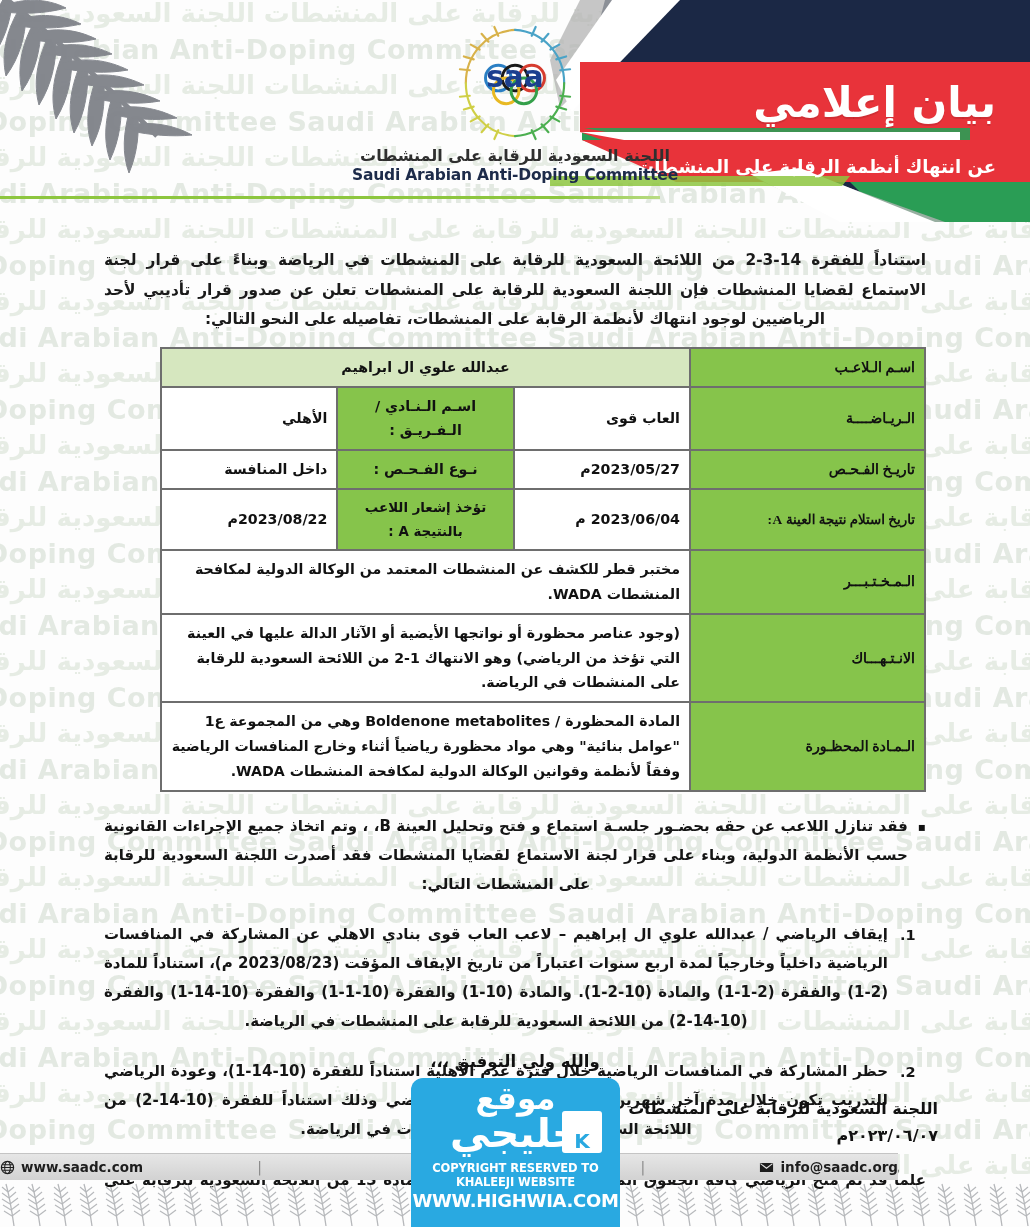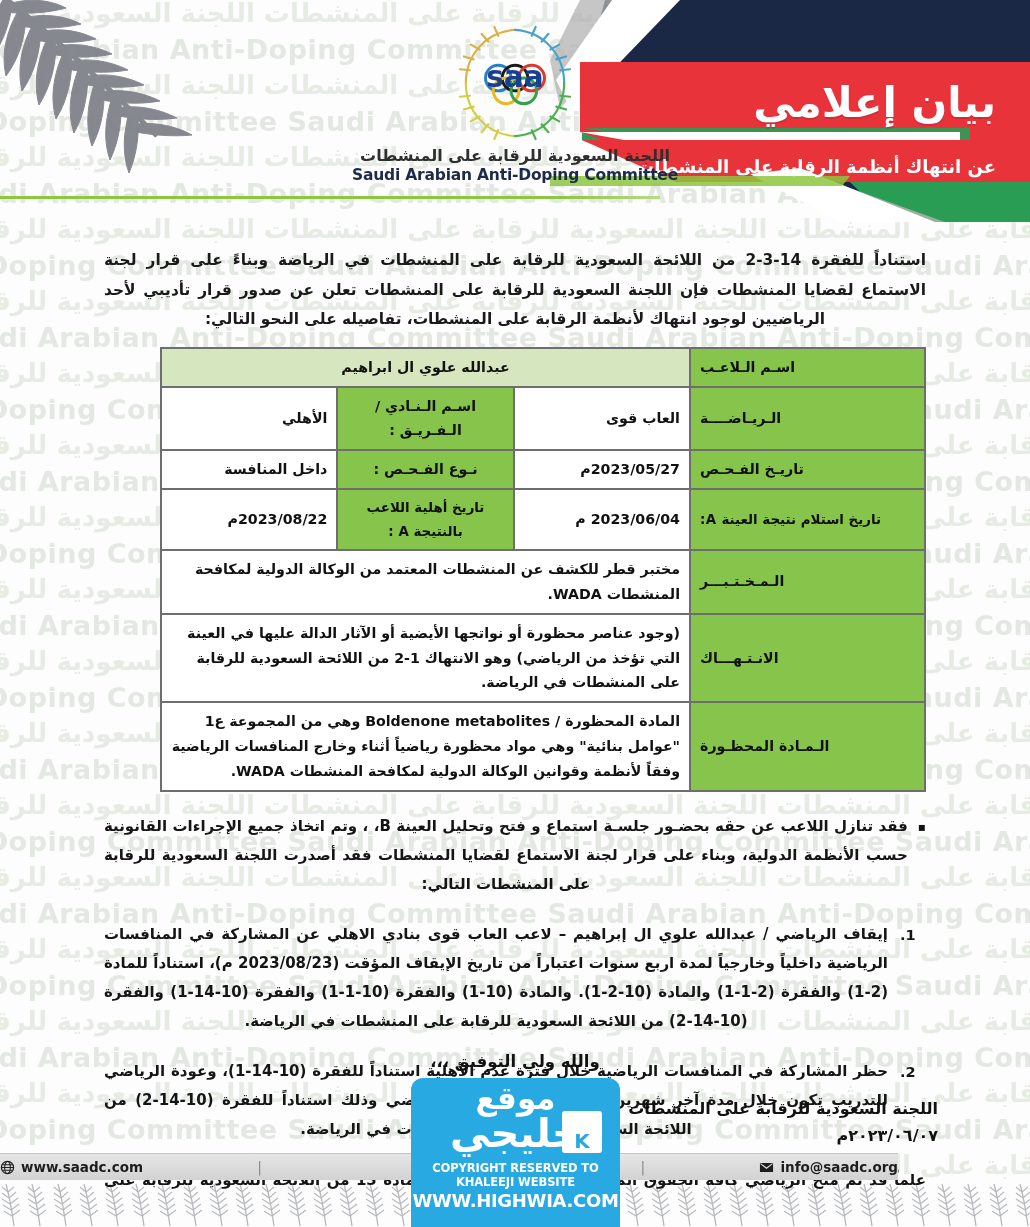--- a/index.html
+++ b/index.html
@@ -86,21 +86,21 @@
   table.info td{
     border:2px solid #6e6e6e;
     padding:6px 9px;
     font-size:14.2px;
     color:#111;
     vertical-align:middle;
     line-height:1.75;
     font-weight:600;
   }
   td.lbl{
-    background:#86c44b;text-align:left;font-weight:700;letter-spacing:.5px;
+    background:#86c44b;text-align:right;font-weight:700;letter-spacing:.5px;font-family:Liberation Serif, serif;
   }
   td.lbl-pale{background:#d6e7bf;}
   td.val{background:#ffffff;}
   td.val-right{background:#ffffff;text-align:right;}
   td.mid{background:#86c44b;text-align:center;font-weight:700;}
 
   
   .bullet-row{
     display:flex;gap:10px;margin-top:20px;font-size:15px;color:#151515;
     line-height:1.95;font-weight:600;
@@ -320,21 +320,21 @@
         </tr>
         <tr>
           <td class="lbl">تاريـخ الفـحـص</td>
           <td class="val">2023/05/27م</td>
           <td class="mid">نـوع الفـحـص :</td>
           <td class="val">داخل المنافسة</td>
         </tr>
         <tr>
           <td class="lbl" style="font-size:13.4px">تاريخ استلام نتيجة العينة A:</td>
           <td class="val">2023/06/04 م</td>
-          <td class="mid" style="font-size:13.4px">تاريخ أهلية اللاعب بالنتيجة A :</td>
+          <td class="mid" style="font-size:13.4px">تؤخذ إشعار اللاعب بالنتيجة A :</td>
           <td class="val">2023/08/22م</td>
         </tr>
         <tr>
           <td class="lbl">الـمـخـتـبـــر</td>
           <td class="val-right" colspan="3">مختبر قطر للكشف عن المنشطات المعتمد من الوكالة الدولية لمكافحة المنشطات WADA.</td>
         </tr>
         <tr>
           <td class="lbl">الانـتـهـــاك</td>
           <td class="val-right" colspan="3">(وجود عناصر محظورة أو نواتجها الأيضية أو الآثار الدالة عليها في العينة التي تؤخذ من الرياضي) وهو الانتهاك 1-2 من اللائحة السعودية للرقابة على المنشطات في الرياضة.</td>
         </tr>

